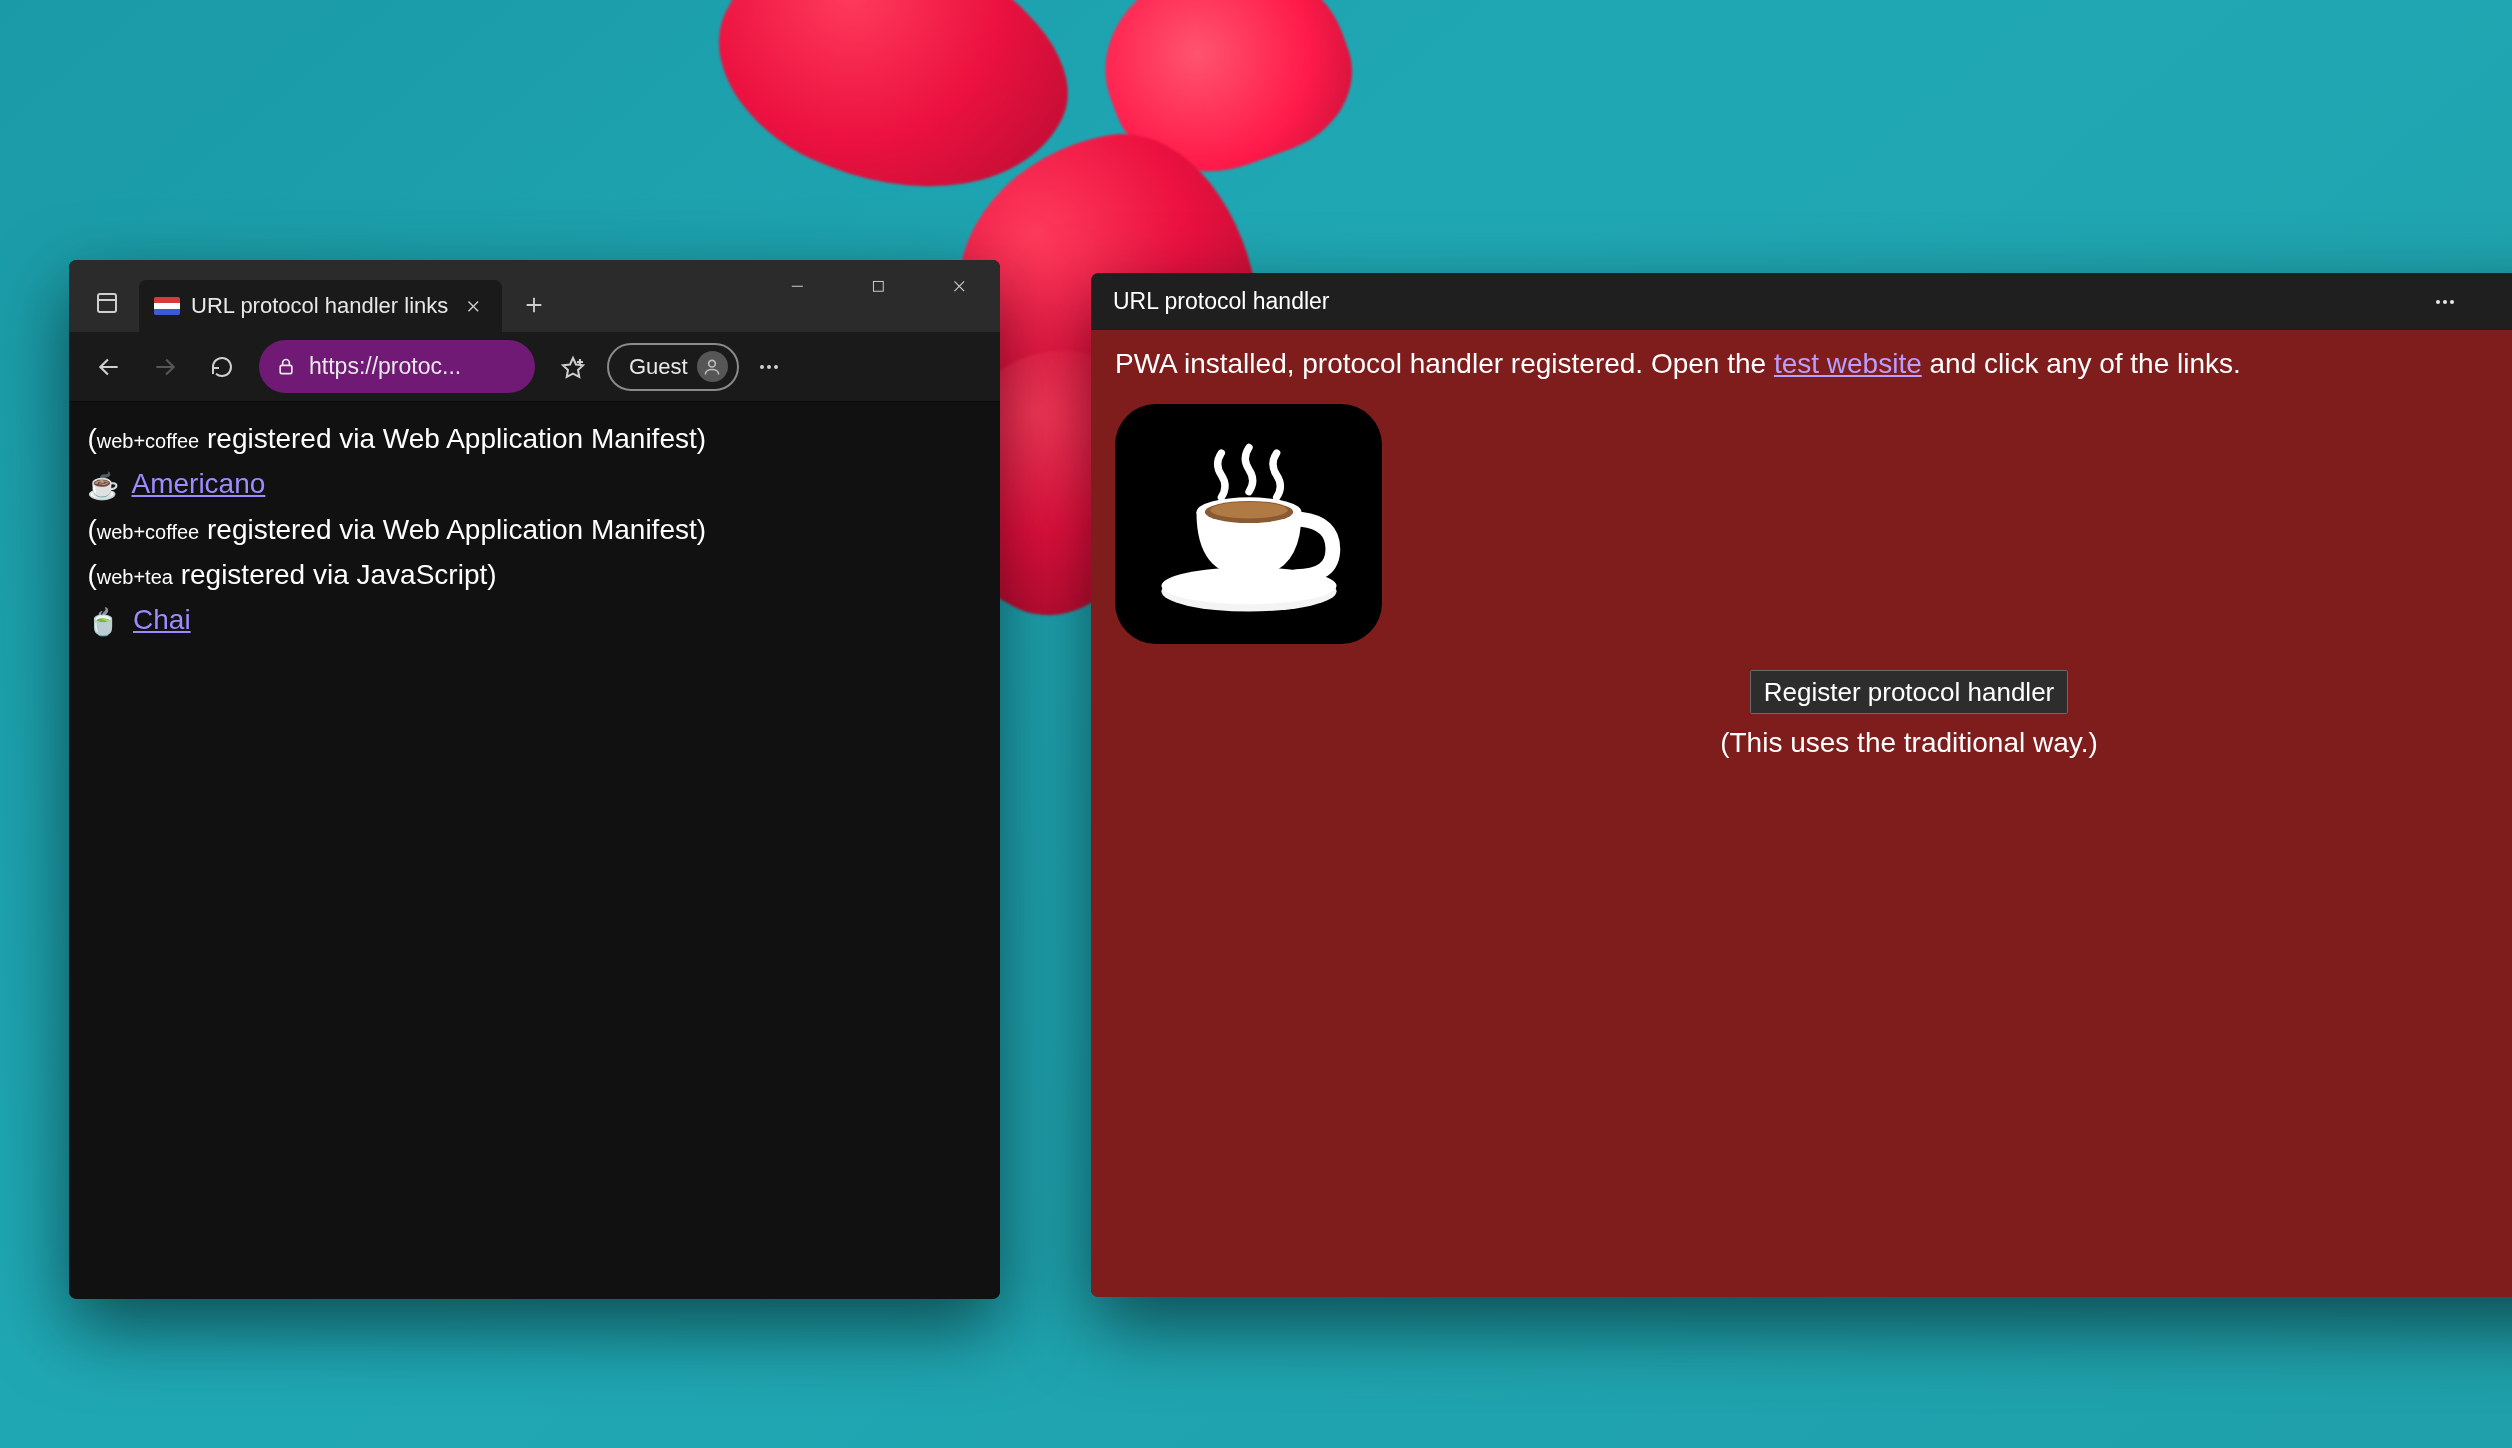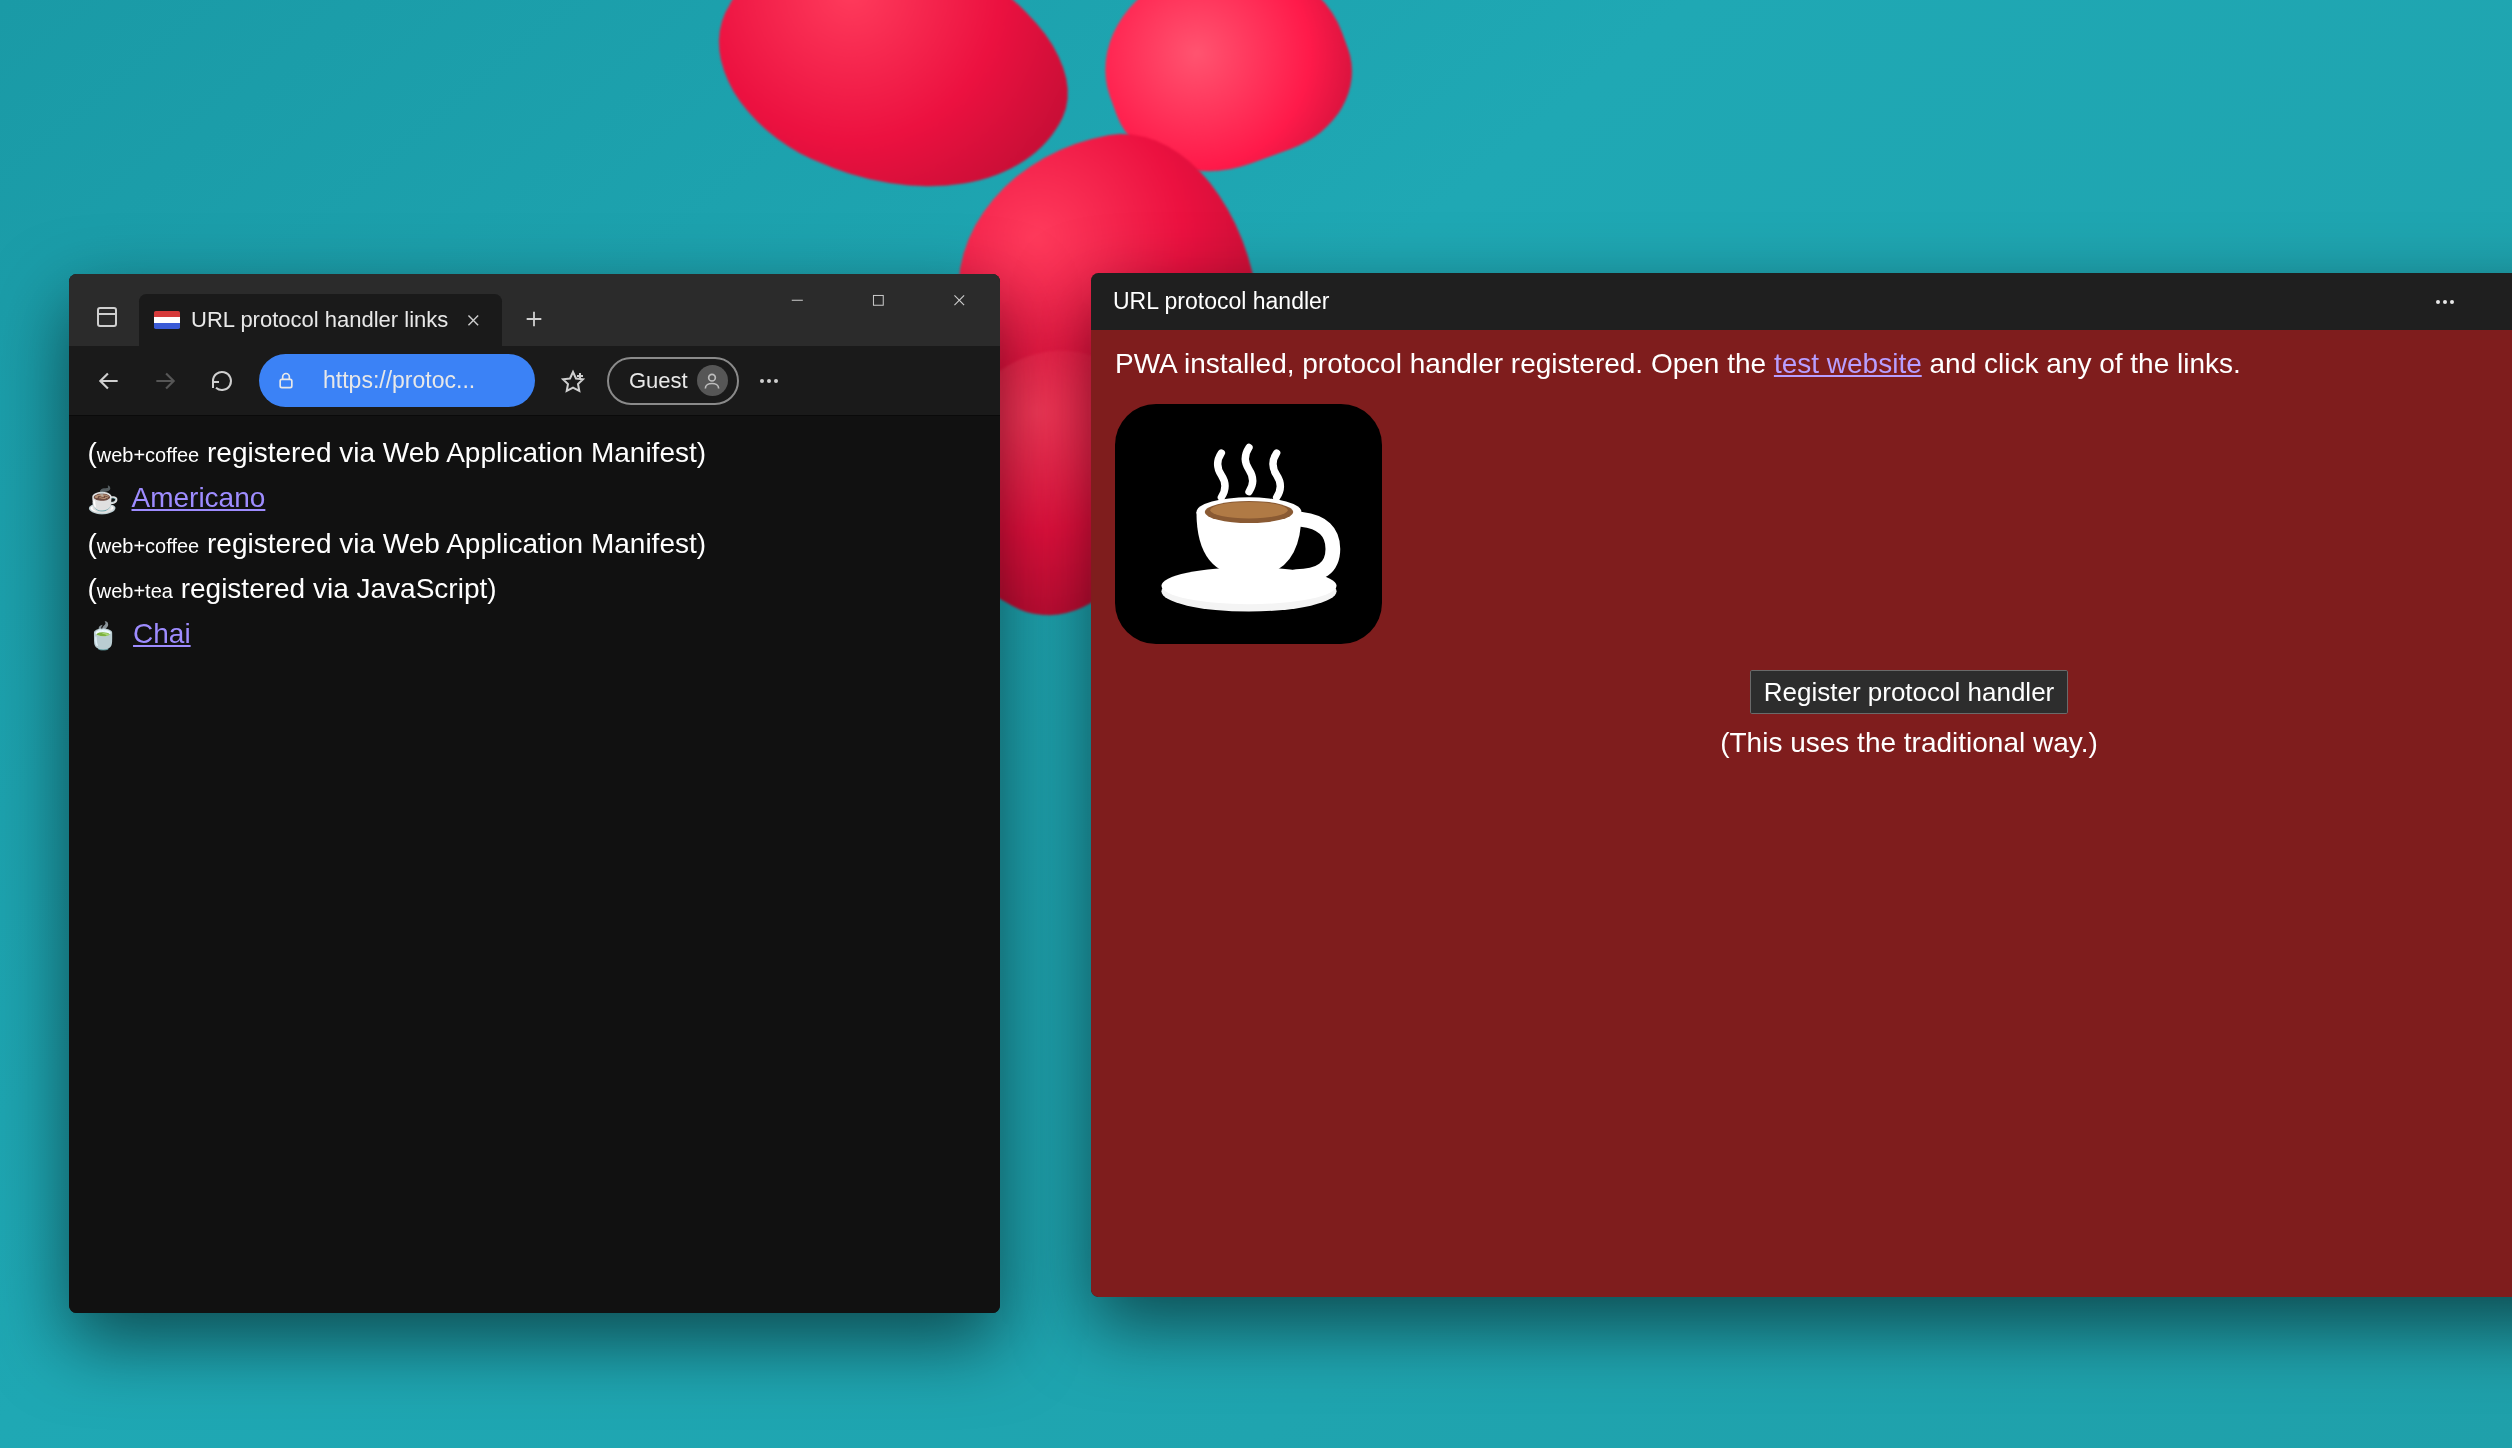--- a/index.html
+++ b/index.html
@@ -29,21 +29,21 @@
       position: absolute;
       background: #1a1a1a;
       box-shadow: 0 28px 74px rgba(0,0,0,0.55);
       color: #e8e8e8;
       display: flex; flex-direction: column;
       border-radius: 7.4px;
       overflow: hidden;
     }
 
     
-    .browser { top: 274px; left: 69px; width: 931px; height: 1039px; }
+    .browser { top: 260px; left: 69px; width: 931px; height: 1039px; }
     .tabstrip {
       height: 72px; background: #2b2b2b; display: flex; align-items: flex-end;
       padding-left: 13px; padding-top: 14.7px;
       position: relative;
     }
     .tabs-icon {
       width: 50px; height: 50px; display:flex; align-items:center; justify-content:center;
       color:#cfcfcf; margin-right: 7.4px; margin-bottom:3.7px;
       border-radius:5.5px;
     }
@@ -70,22 +70,22 @@
       height:70px; background:#1a1a1a; border-bottom:0.9px solid #0a0a0a;
       display:flex; align-items:center; padding: 0 13px; gap: 3.7px;
     }
     .tbtn {
       width:53px; height:53px; display:flex;align-items:center;justify-content:center;
       color:#cfcfcf; border-radius:5.5px;
     }
     .tbtn.disabled { color:#565656; }
     .addr {
       flex:0 0 auto; width: 276px; height:53px;
-      background:#3b82f6; border-radius:27px;
-      display:flex; align-items:center; padding:0 16.6px; gap:27px;
+      background:#701a75; border-radius:27px;
+      display:flex; align-items:center; padding:0 16.6px; gap:13px;
       margin: 0 7.4px;
       color:#e8e8e8; font-size:23px;
     }
     .addr .url { overflow:hidden; white-space:nowrap; text-overflow:ellipsis; }
     .guest-pill {
       height:48px; border:2.3px solid #8a8a8a; border-radius:24px;
       display:flex; align-items:center; gap:9.2px; padding: 0 9.2px 0 20px;
       font-size:22px; color:#e8e8e8; margin-left:3.7px;
     }
     .avatar { width:31px;height:31px;border-radius:50%; background:#565656; display:flex;align-items:center;justify-content:center;}

